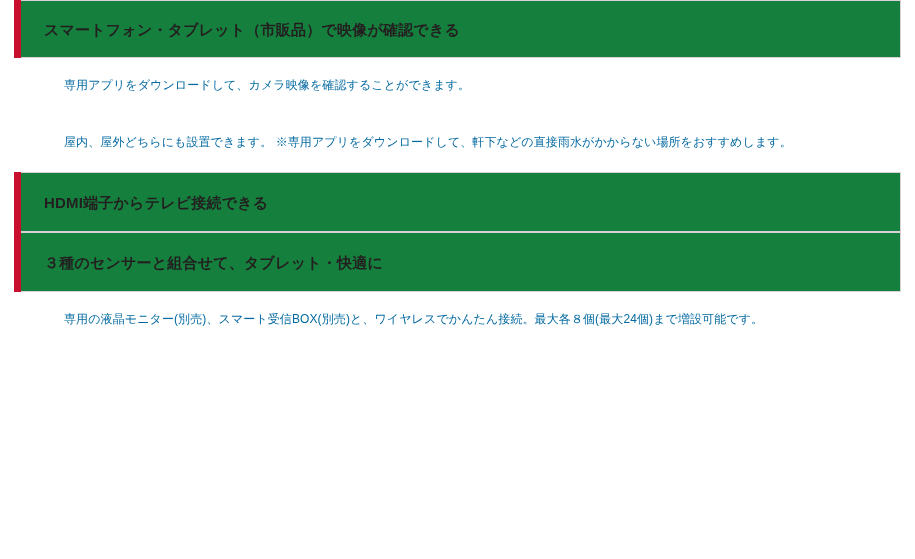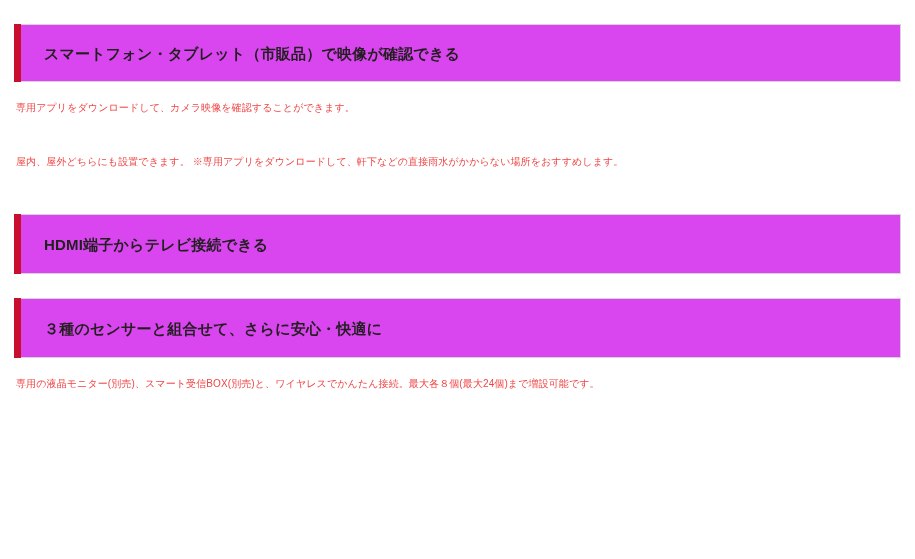--- a/index.html
+++ b/index.html
@@ -22,49 +22,49 @@
     padding: 0 14px;
   }
   .feature-block {
     margin-bottom: 0;
   }
   .feature-heading {
     position: relative;
     box-sizing: border-box;
     border: 1px solid #d9d2d8;
     border-left: none;
-    background: #d946ef;
+    background: #15803d;
     height: 58px;
     display: flex;
     align-items: center;
     padding-left: 30px;
-    margin-top: 24px;
   }
   .feature-heading::before {
     content: "";
     position: absolute;
     left: 0;
     top: -1px;
     bottom: -1px;
     width: 7px;
     background: #c8102e;
   }
   .feature-heading .htext {
     font-size: 15px;
     font-weight: bold;
     letter-spacing: 0.2px;
     color: #231f20;
     line-height: 1.4;
   }
   .feature-body {
-    font-size: 10px;
-    color: #ef4444;
+    font-size: 12px;
+    color: #0369a1;
     line-height: 1.6;
     padding: 18px 2px 20px 2px;
     letter-spacing: 0.1px;
+    margin-left: 48px;
   }
   .feature-block.tall .feature-heading {
     height: 60px;
   }
 </style>
 </head>
 <body>
 
 <div class="page">
 
@@ -80,18 +80,18 @@
   </div>
 
   <div class="feature-block tall">
     <div class="feature-heading">
       <span class="htext">HDMI端子からテレビ接続できる</span>
     </div>
   </div>
 
   <div class="feature-block tall">
     <div class="feature-heading">
-      <span class="htext">３種のセンサーと組合せて、さらに安心・快適に</span>
+      <span class="htext">３種のセンサーと組合せて、タブレット・快適に</span>
     </div>
     <div class="feature-body">専用の液晶モニター(別売)、スマート受信BOX(別売)と、ワイヤレスでかんたん接続。最大各８個(最大24個)まで増設可能です。</div>
   </div>
 
 </div>
 
 </body></html>

